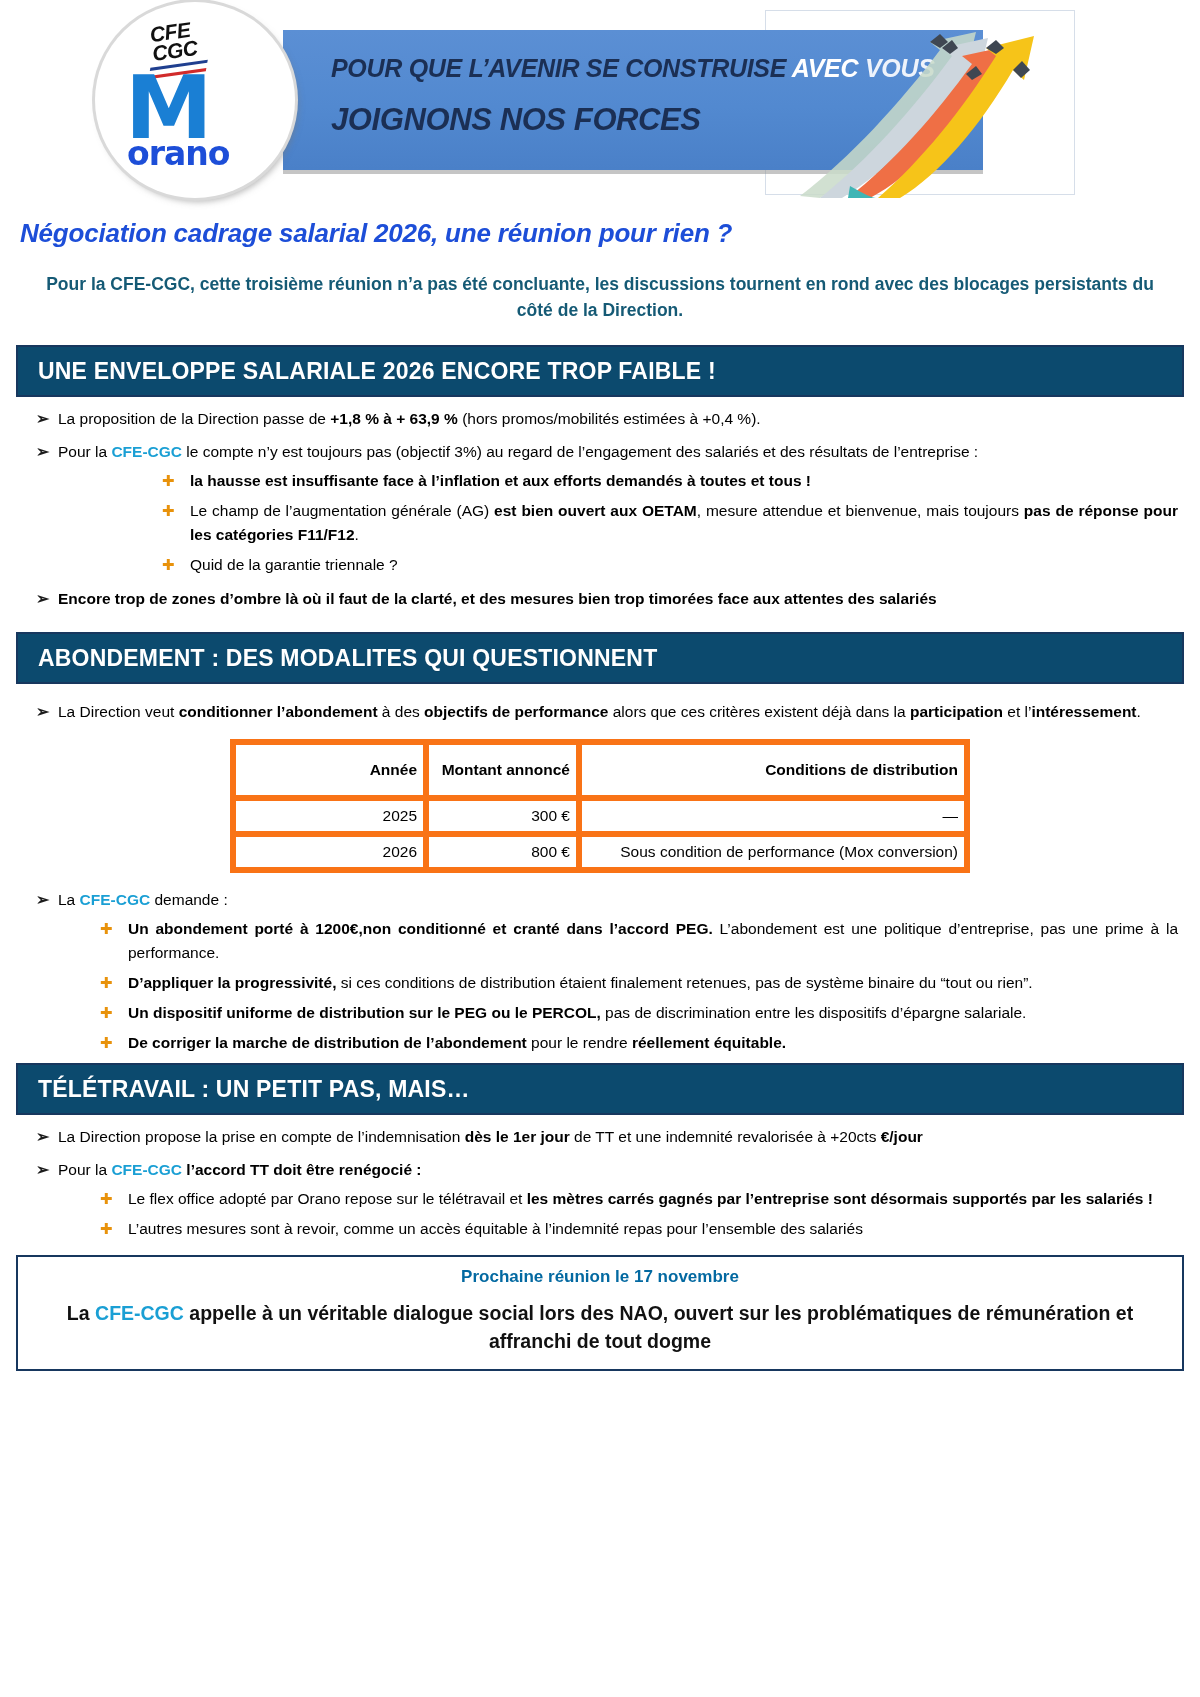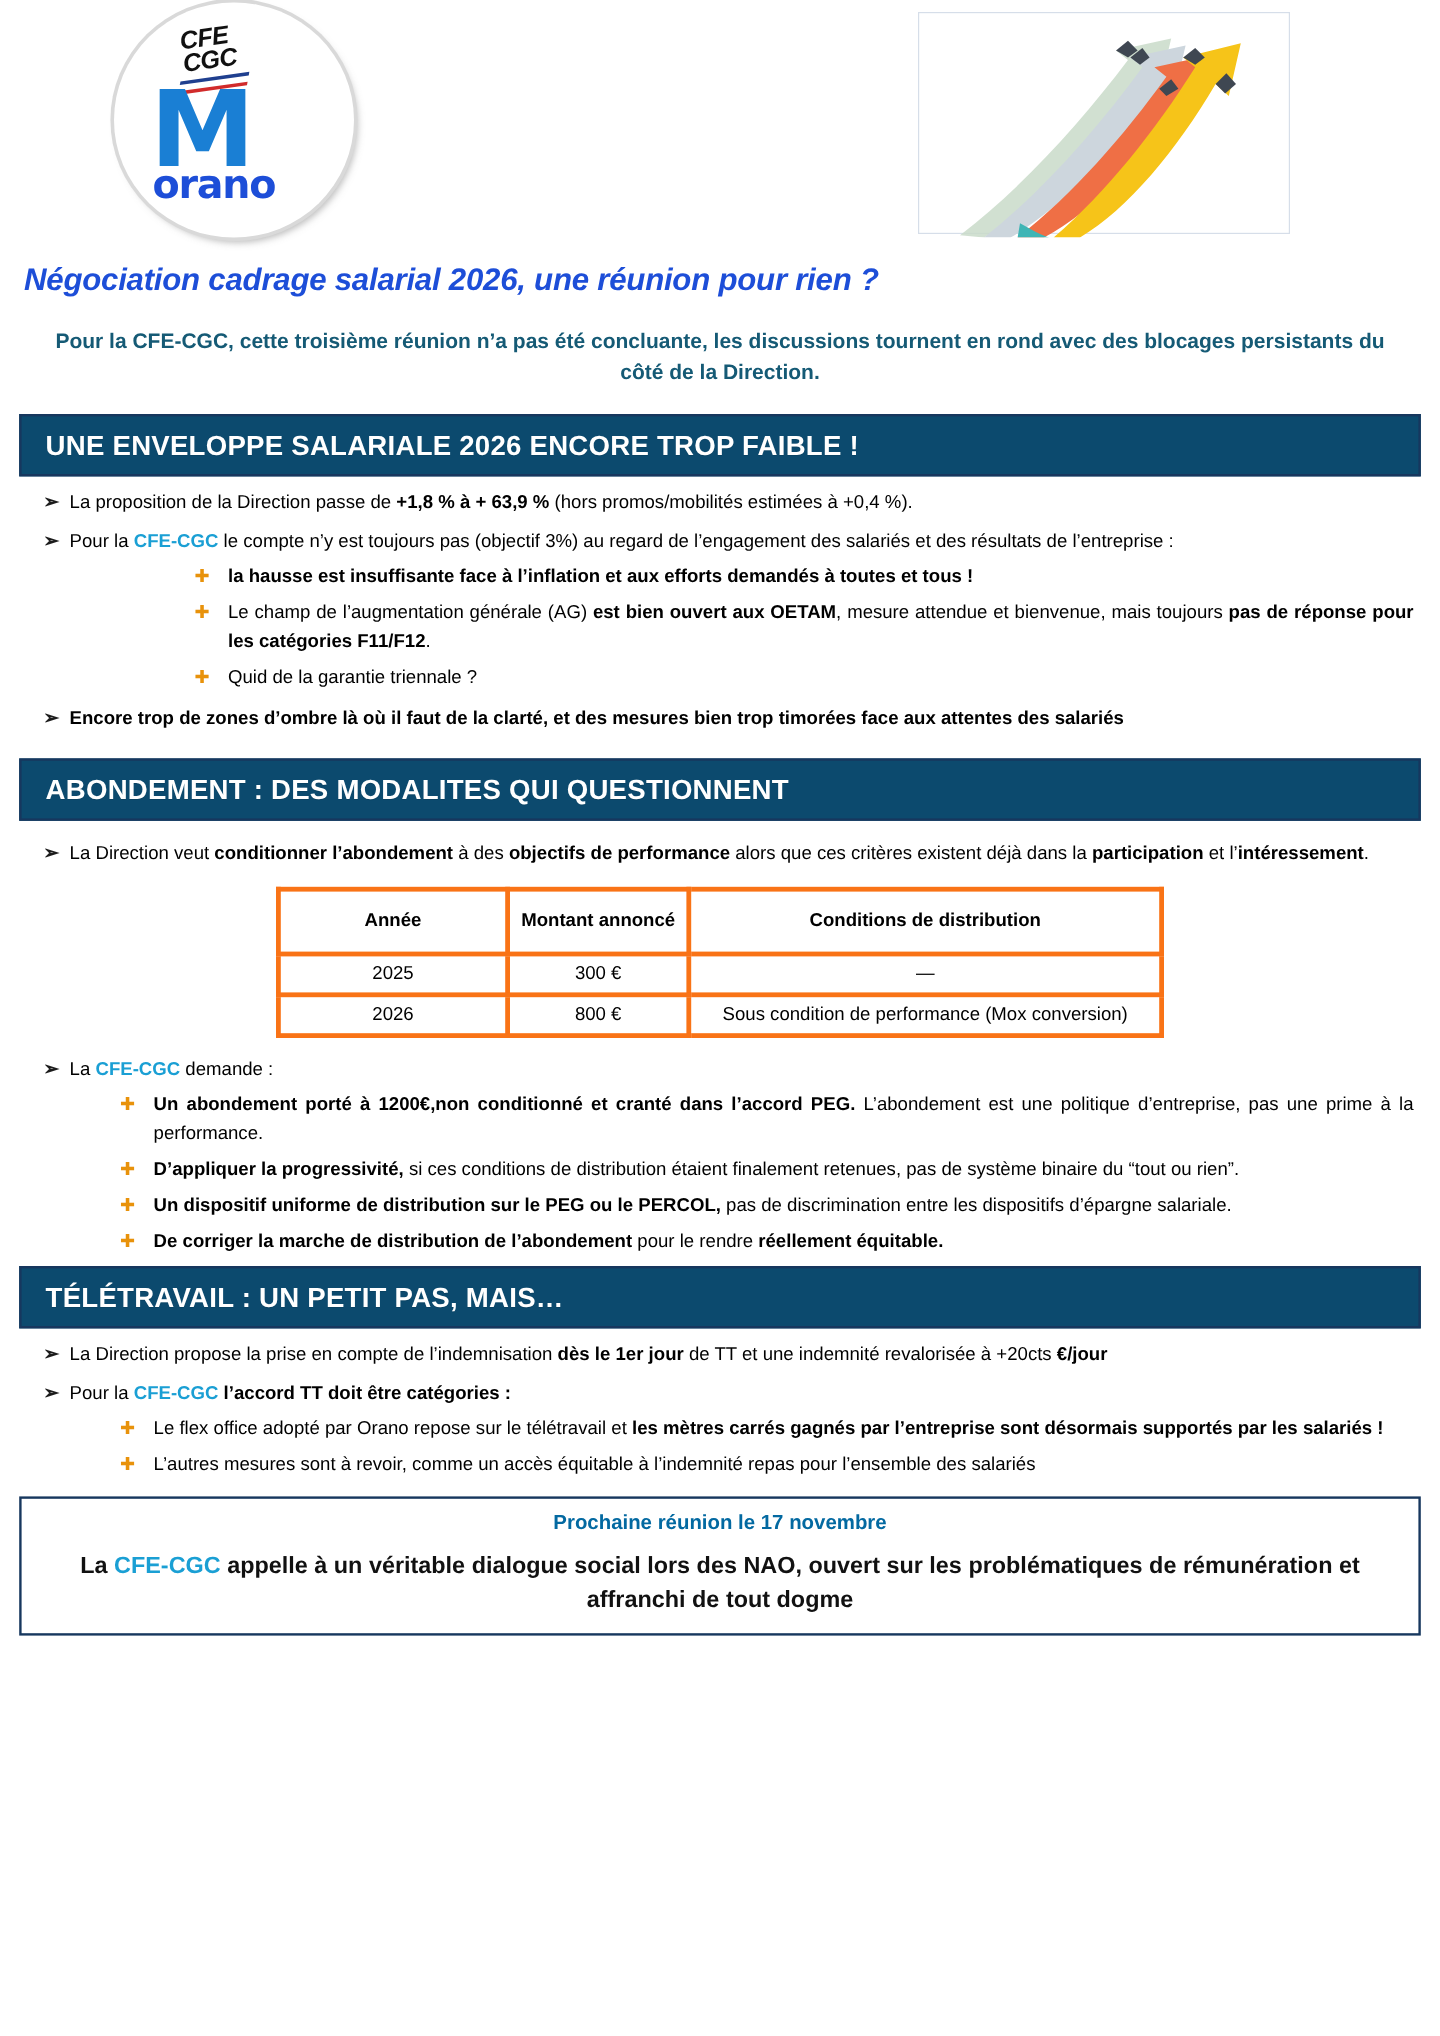--- a/index.html
+++ b/index.html
@@ -233,23 +233,23 @@
     display: flex;
     justify-content: center;
   }
   table.data {
     border-collapse: collapse;
     width: 740px;
     font-size: 15.5px;
     line-height: 22px;
   }
   table.data th, table.data td {
-    border: 4px solid #f97316;
+    border: 6px solid #f97316;
     padding: 2px 6px;
-    text-align: center;
+    text-align: right;
     vertical-align: middle;
   }
   table.data th {
     font-weight: bold;
     height: 46px;
   }
   table.data td { height: 26px; }
   .col-a { width: 175px; }
   .col-b { width: 135px; }
 
@@ -275,20 +275,24 @@
     text-align: center;
   }
 </style>
 </head>
 <body>
 
 <div class="header">
 
   <div class="banner-frame"></div>
 
+  <div class="header-banner">
+    <div class="banner-line1"><span>POUR QUE L’AVENIR SE CONSTRUISE </span><span class="light">AVEC </span><span class="lighter">VOUS</span></div>
+    <div class="banner-line2">JOIGNONS NOS FORCES</div>
+  </div>
 
   <svg class="arrows" viewBox="0 0 260 190" xmlns="http://www.w3.org/2000/svg">
     <path d="M10 188 C 60 150, 110 95, 150 42 L 140 34 L 186 24 L 176 66 L 166 57 C 126 112, 76 160, 30 190 Z" fill="#c9dbc9" opacity="0.85"></path>
     <path d="M30 190 C 78 152, 124 100, 162 48 L 152 40 L 198 30 L 188 72 L 178 63 C 142 116, 96 164, 52 190 Z" fill="#cdd6dd"></path>
     <path d="M58 190 C 104 154, 146 106, 182 56 L 172 48 L 218 38 L 208 80 L 198 71 C 164 122, 122 168, 80 190 Z" fill="#ef6f45"></path>
     <path d="M88 190 C 132 152, 172 102, 206 48 L 196 40 L 244 28 L 234 72 L 223 62 C 190 118, 150 166, 110 190 Z" fill="#f6c419"></path>
     <path d="M60 178 C 74 186, 82 190, 86 190 L 58 190 Z" fill="#3fb5b5"></path>
     <g fill="#3f4752">
       <path d="M140 34 L 150 26 L 158 34 L 150 40 Z"></path>
       <path d="M176 66 L 186 58 L 192 66 L 182 72 Z"></path>
@@ -419,21 +423,21 @@
   <span>TÉLÉTRAVAIL : UN PETIT PAS, MAIS…</span>
 </div>
 
 <div class="content">
   <div class="lvl1">
     <div class="bullet">➢</div>
     <div class="txt">La Direction propose la prise en compte de l’indemnisation <b>dès le 1er jour</b> de TT et une indemnité revalorisée à +20cts <b>€/jour</b></div>
   </div>
   <div class="lvl1">
     <div class="bullet">➢</div>
-    <div class="txt">Pour la <span class="cgc">CFE-CGC</span> <b>l’accord TT doit être catégories :</b></div>
+    <div class="txt">Pour la <span class="cgc">CFE-CGC</span> <b>l’accord TT doit être renégocié :</b></div>
   </div>
   <div class="sub-indent-2">
     <div class="lvl2">
       <div class="bullet">✚</div>
       <div class="txt just">Le flex office adopté par Orano repose sur le télétravail et <b>les mètres carrés gagnés par l’entreprise sont désormais supportés par les salariés !</b></div>
     </div>
     <div class="lvl2">
       <div class="bullet">✚</div>
       <div class="txt just">L’autres mesures sont à revoir, comme un accès équitable à l’indemnité repas pour l’ensemble des salariés</div>
     </div>

